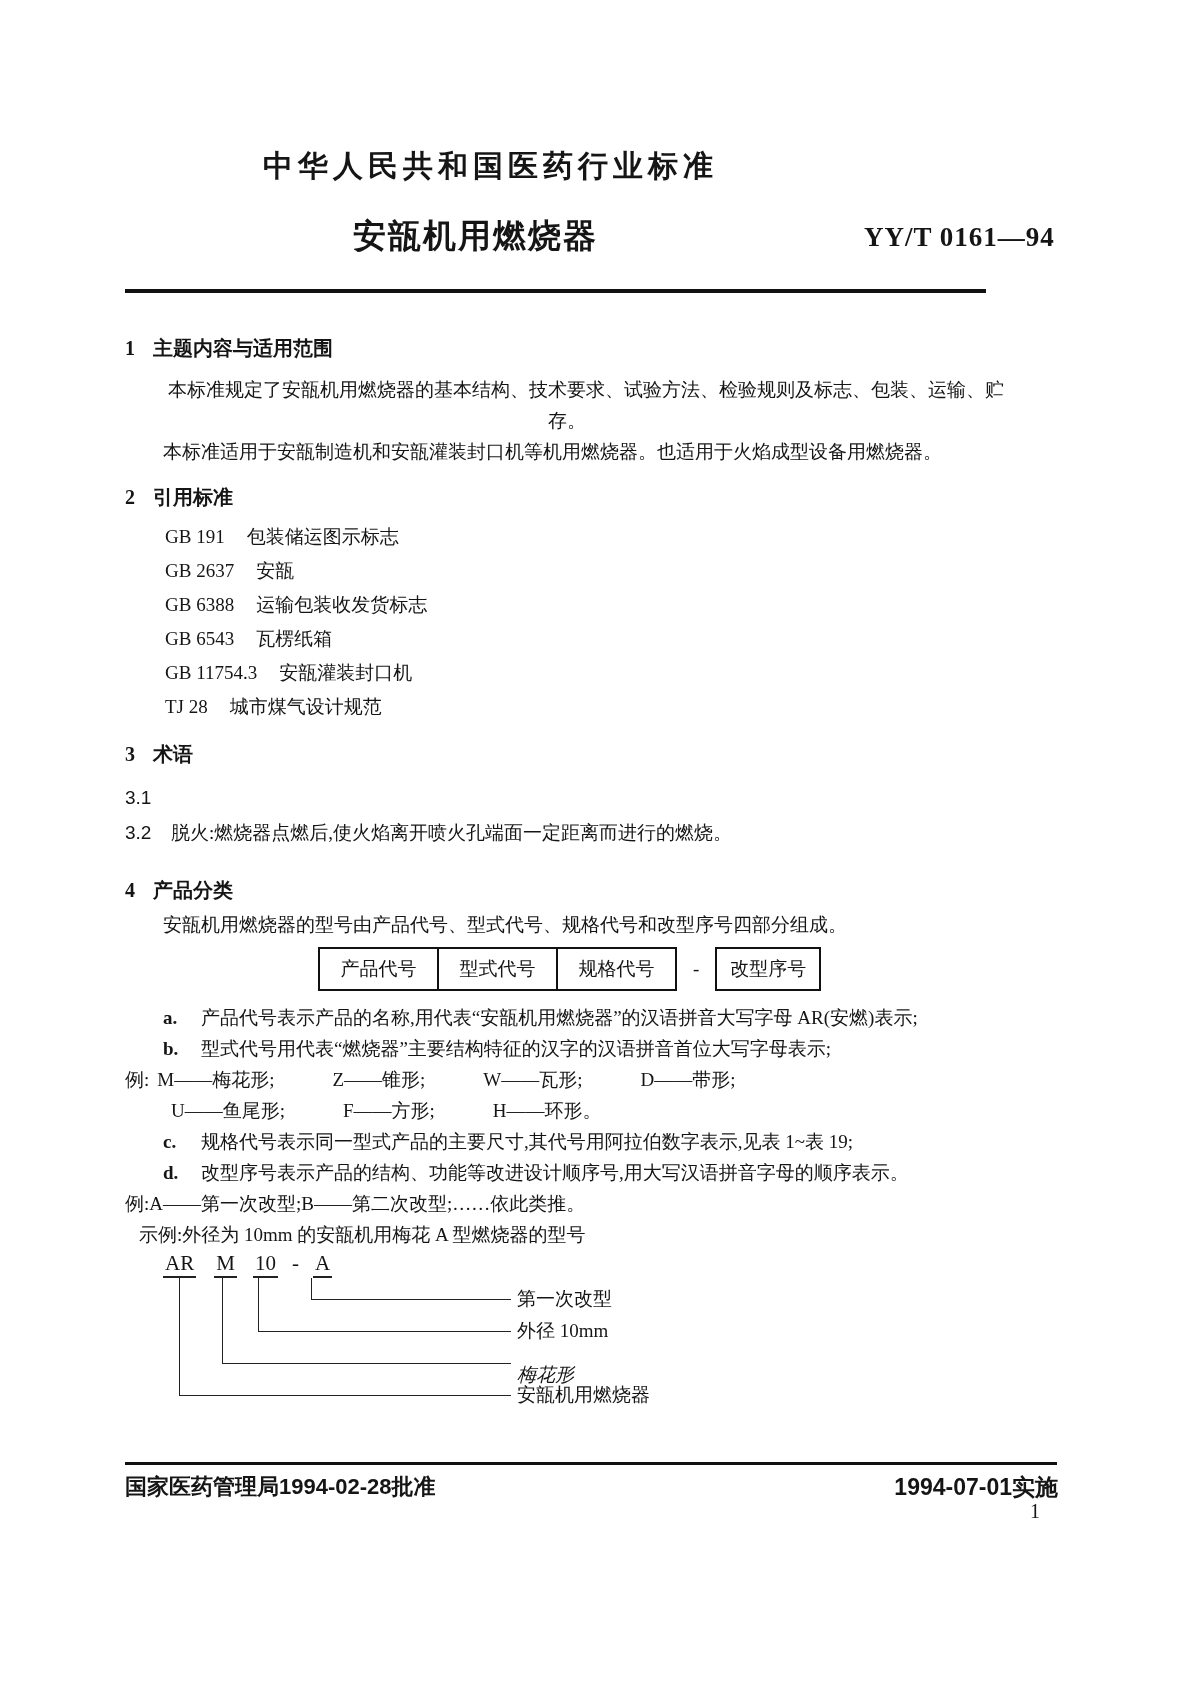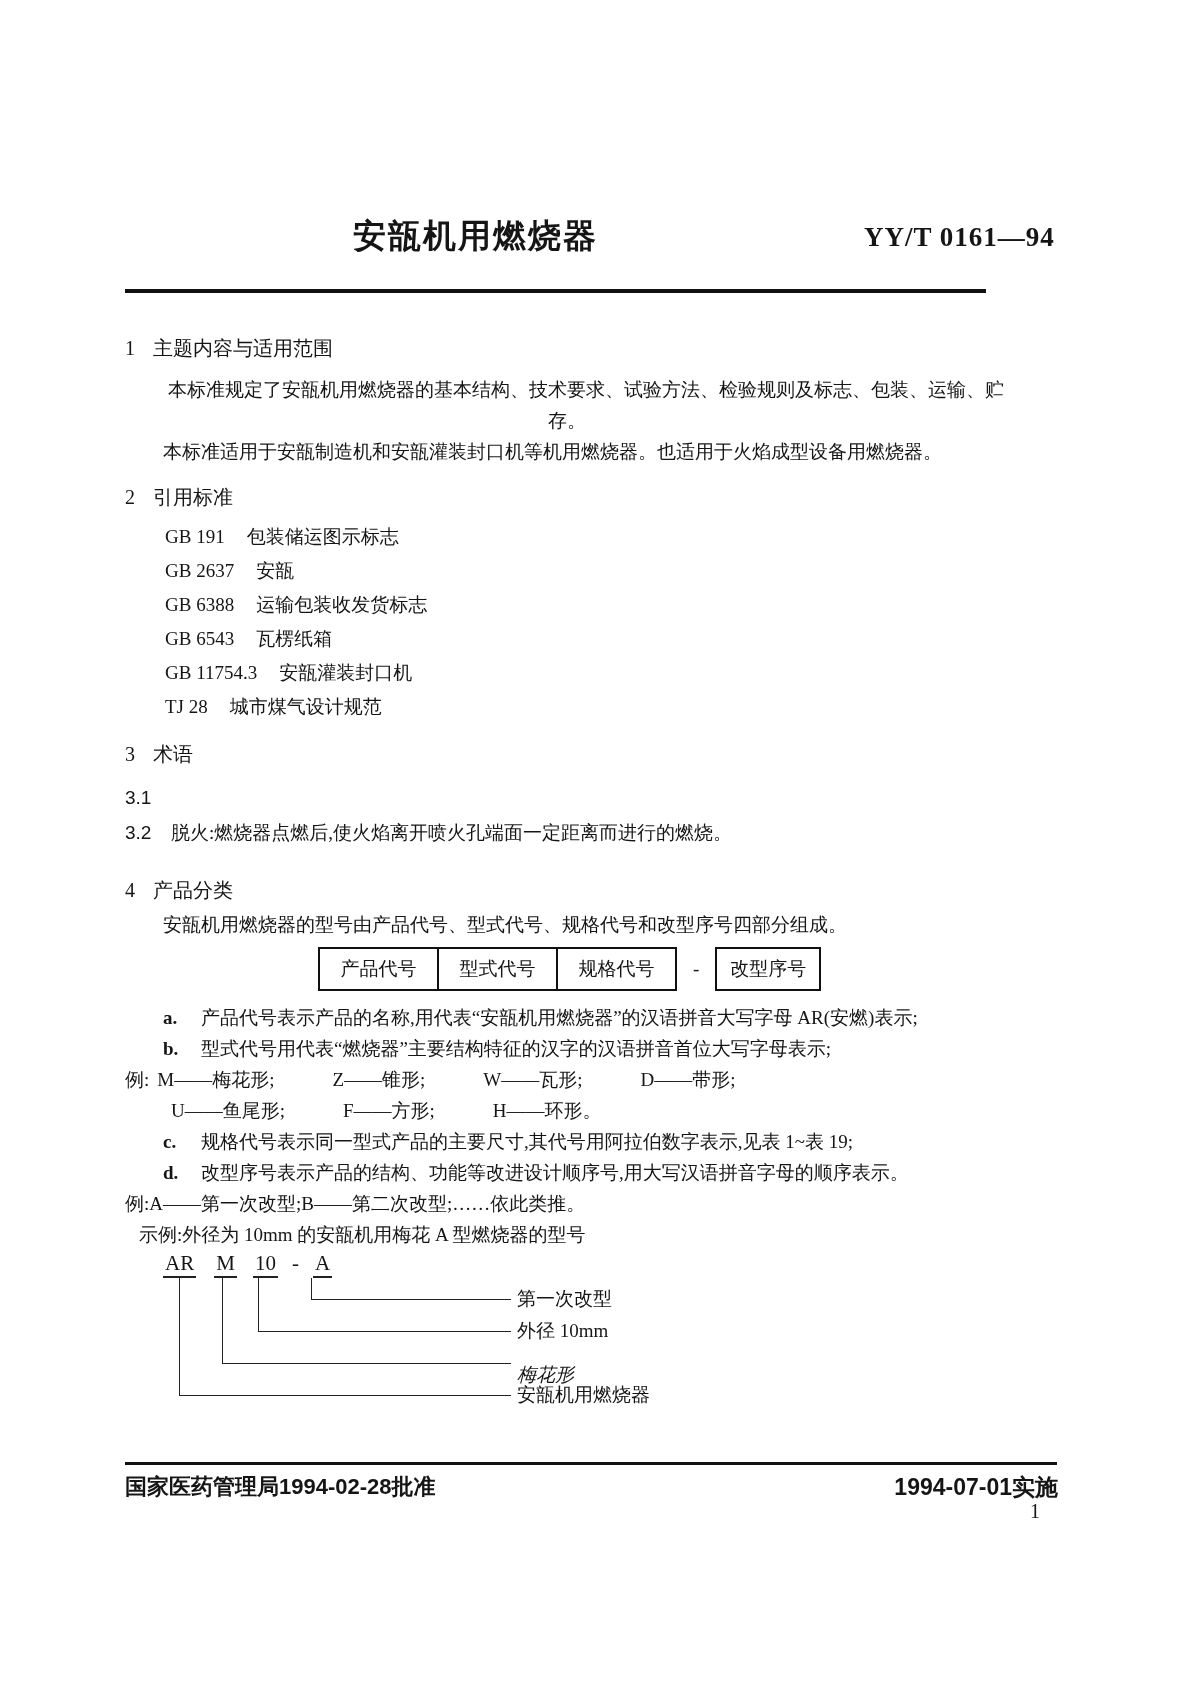--- a/index.html
+++ b/index.html
@@ -22,21 +22,21 @@
     font-weight:bold;font-size:33px;letter-spacing:2px;white-space:nowrap;
   }
   .std-code{
     position:absolute;left:864px;top:222px;
     font-weight:bold;font-size:27px;letter-spacing:1px;white-space:nowrap;
   }
   .head-rule{position:absolute;left:125px;top:289px;width:861px;height:4px;background:#111;}
   
   .content{position:absolute;left:125px;top:320px;width:884px;font-size:19px;}
   .sec-head{
-    margin:15px 0 0 0;font-size:20px;line-height:26px;font-weight:normal;
+    margin:15px 0 0 0;font-size:20px;line-height:26px;font-weight:bold;
     font-family:"Liberation Sans","DejaVu Sans",sans-serif;
   }
   .sec-head .num{margin-right:18px;font-family:"Liberation Serif",serif;}
   .sub-head{
     margin:30px 0 0 0;font-size:19px;line-height:25px;font-weight:bold;
     font-family:"Liberation Sans","DejaVu Sans",sans-serif;
   }
   .sub-head .num{margin-right:16px;font-family:"Liberation Serif",serif;}
   .para{margin:13px 0 0 0;line-height:31px;text-indent:2em;text-align:center;}
   .para2{margin:0;line-height:31px;text-indent:2em;}
@@ -90,20 +90,21 @@
     font-family:"Liberation Sans","DejaVu Sans",sans-serif;
     font-weight:bold;font-size:23px;white-space:nowrap;
   }
   .page-num{position:absolute;left:1030px;top:1500px;font-size:20px;}
 </style>
 </head>
 <body>
 
 <div class="page">
 
+  <div class="org-line">中华人民共和国医药行业标准</div>
   <div class="doc-title">安瓿机用燃烧器</div>
   <div class="std-code">YY/T 0161—94</div>
   <div class="head-rule"></div>
 
   <div class="content">
 
     <div class="sec-head">
       <span class="num">1</span><span>主题内容与适用范围</span>
     </div>
     <p class="para">本标准规定了安瓿机用燃烧器的基本结构、技术要求、试验方法、检验规则及标志、包装、运输、贮存。</p>

